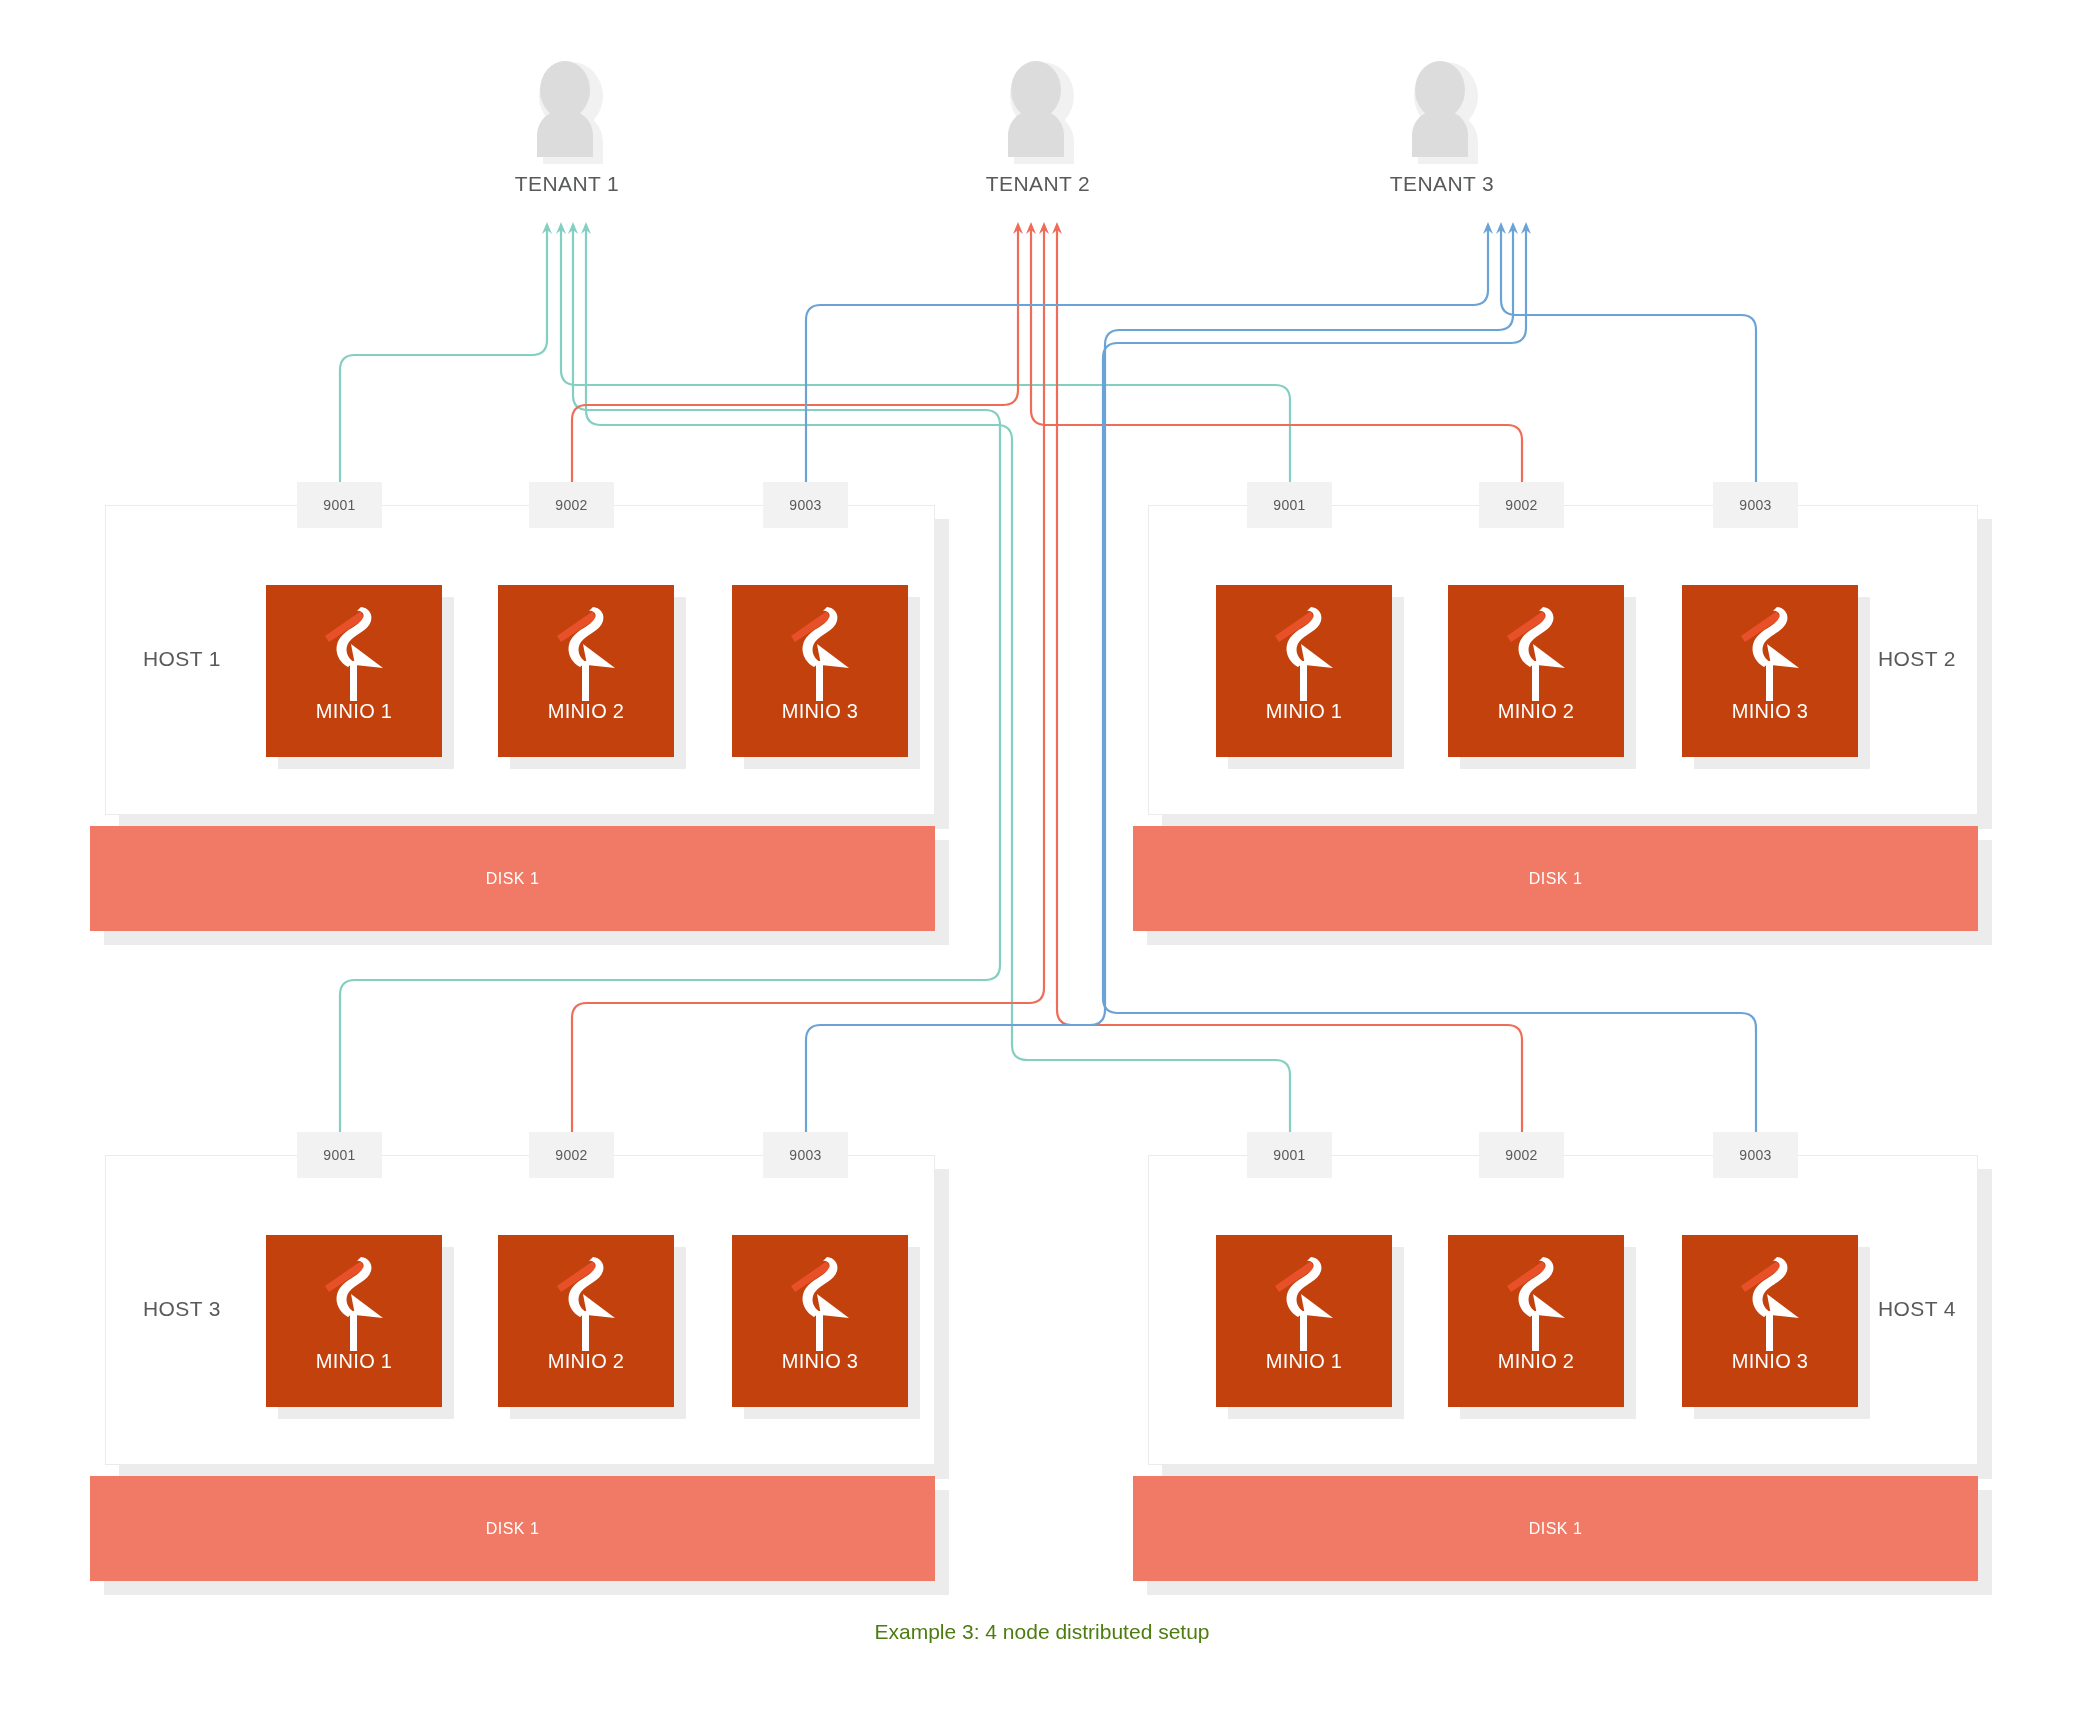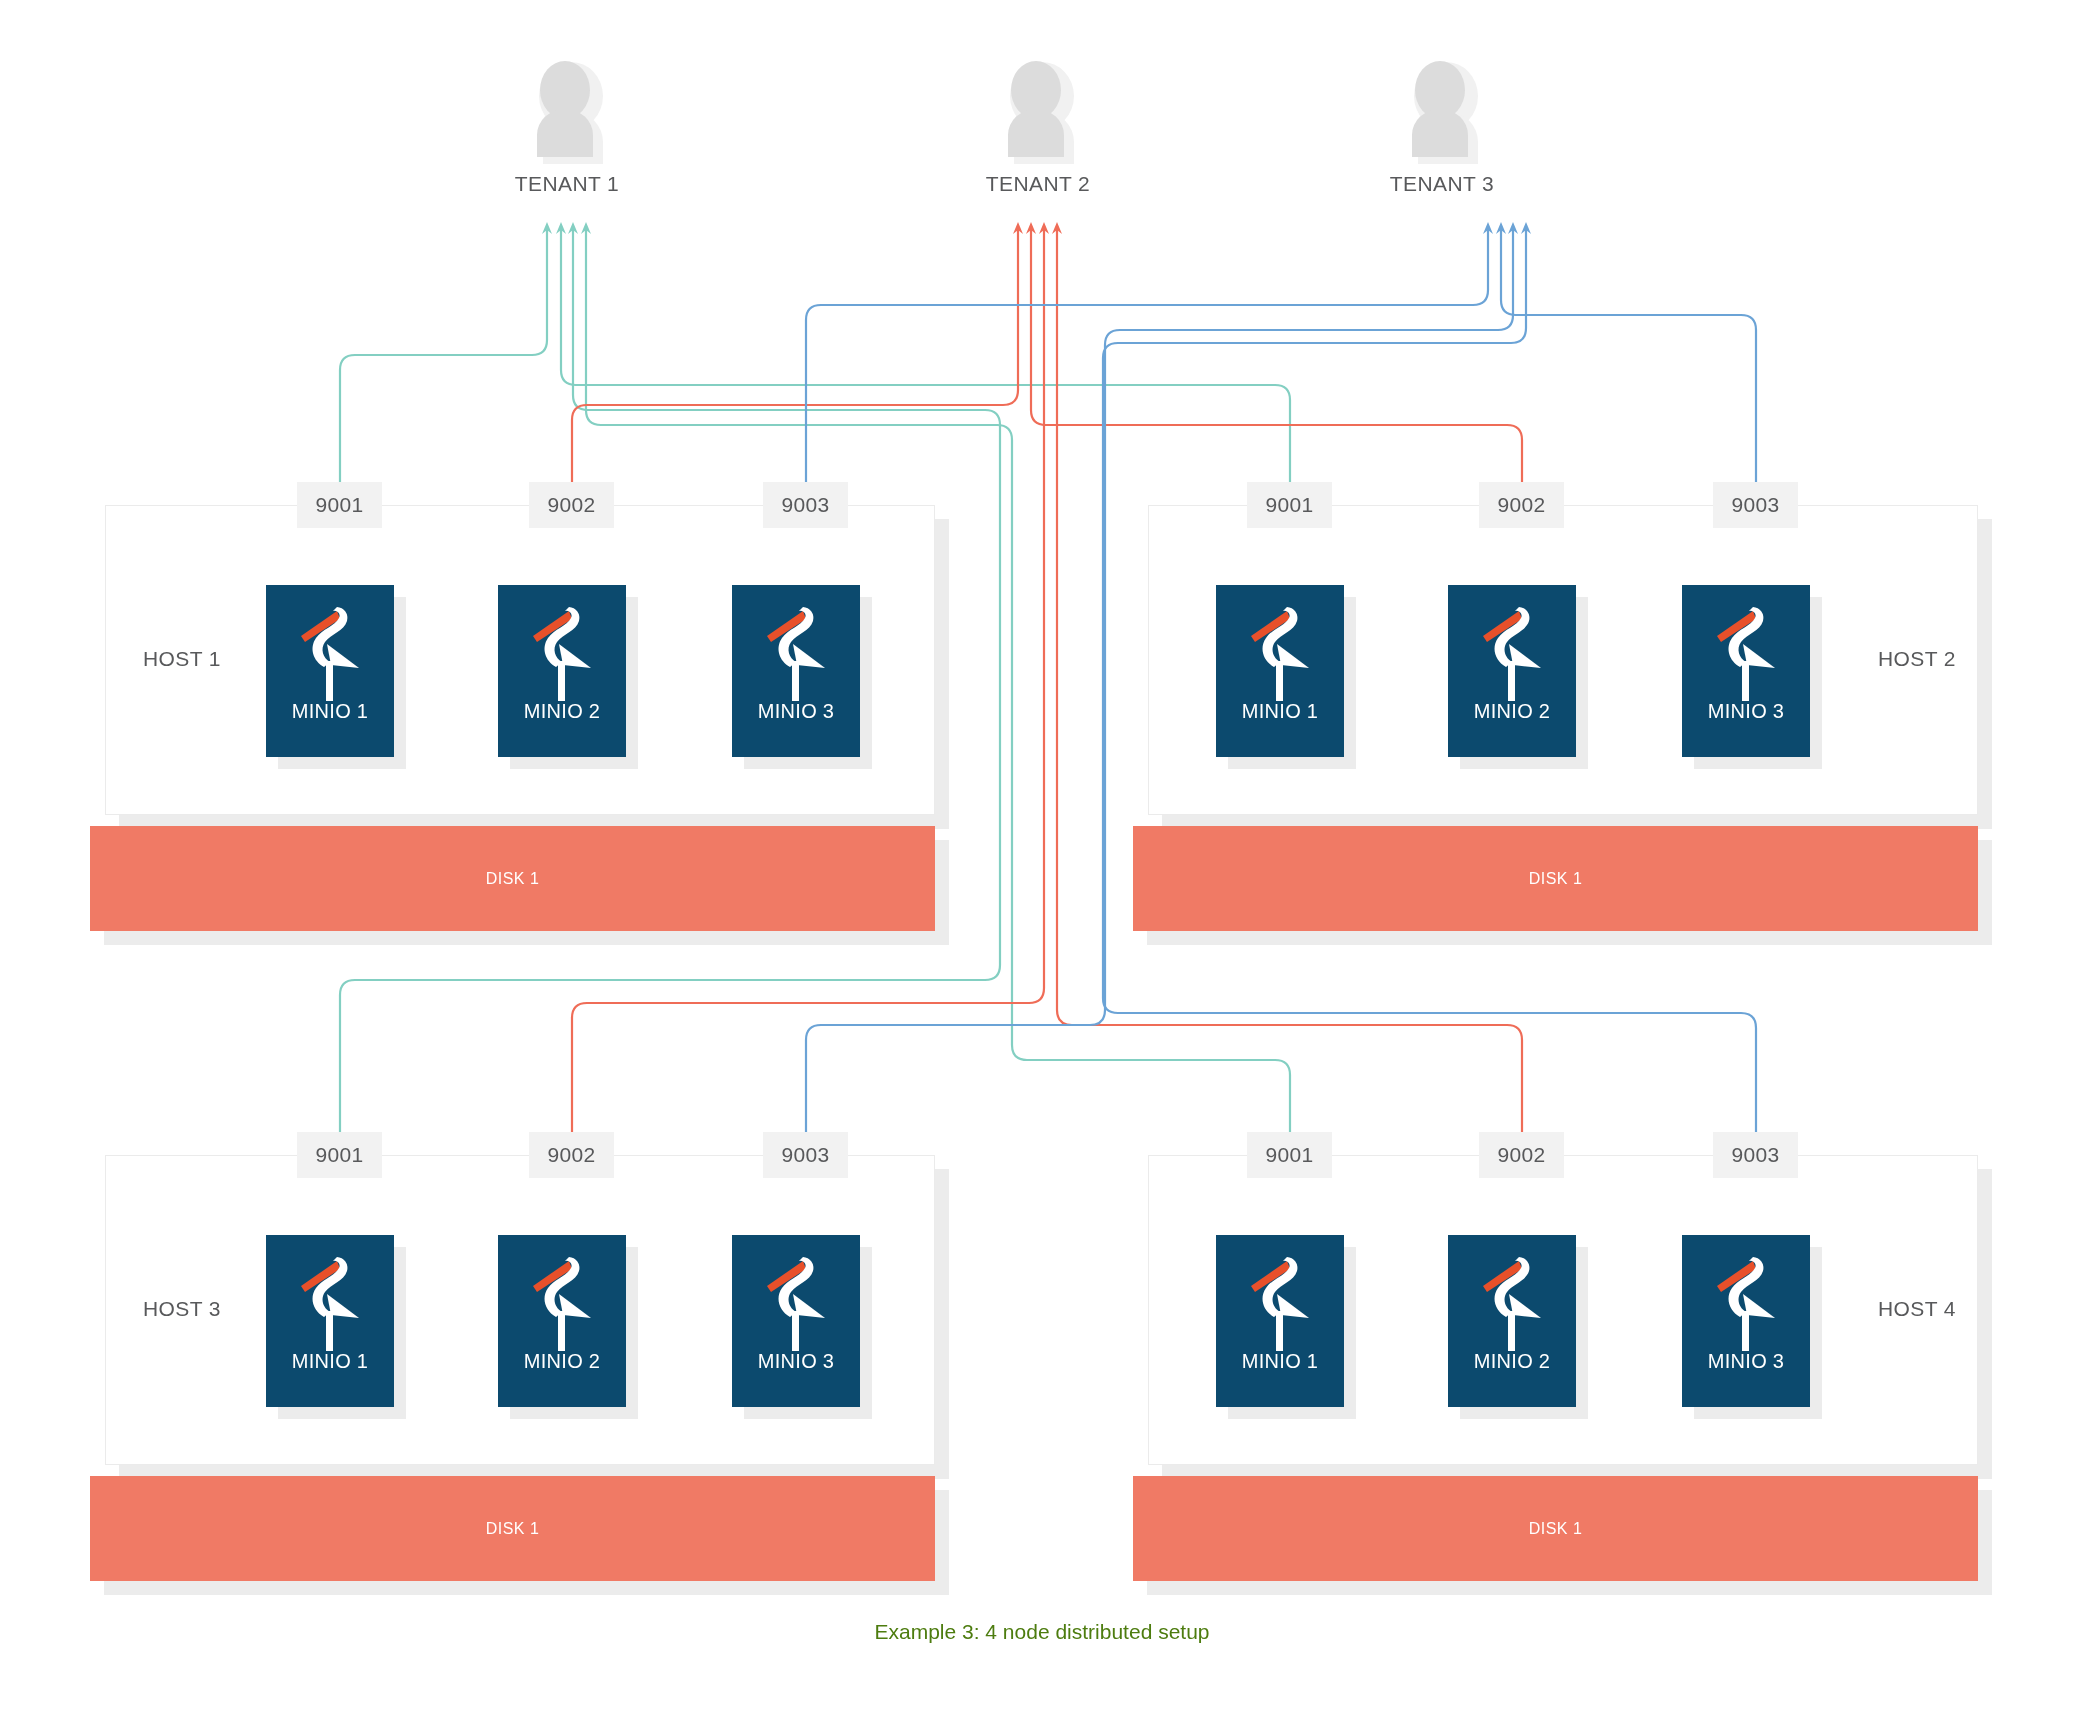--- a/index.html
+++ b/index.html
@@ -58,32 +58,33 @@
     color:#58595b;
     letter-spacing:.4px;
     white-space:nowrap;
   }
   .port-chip{
     position:absolute;
     width:85px;
     height:46px;
     background:#f2f2f2;
     color:#58595b;
-    font-size:21px;
+    font-size:14px;
     display:flex;
     align-items:center;
     justify-content:center;
     letter-spacing:.3px;
   }
   .minio-node{
     position:absolute;
-    width:128px;
+    width:148px;
     height:172px;
-    background:#0c4a6e;
+    background:#c2410c;
     box-shadow:12px 12px 0 0 #ececec;
+    padding-left:28px;
   }
   .minio-logo{
     position:absolute;
     left:50%;
     transform:translateX(-50%);
     top:14px;
     width:74px;
     height:104px;
   }
   .minio-name{

